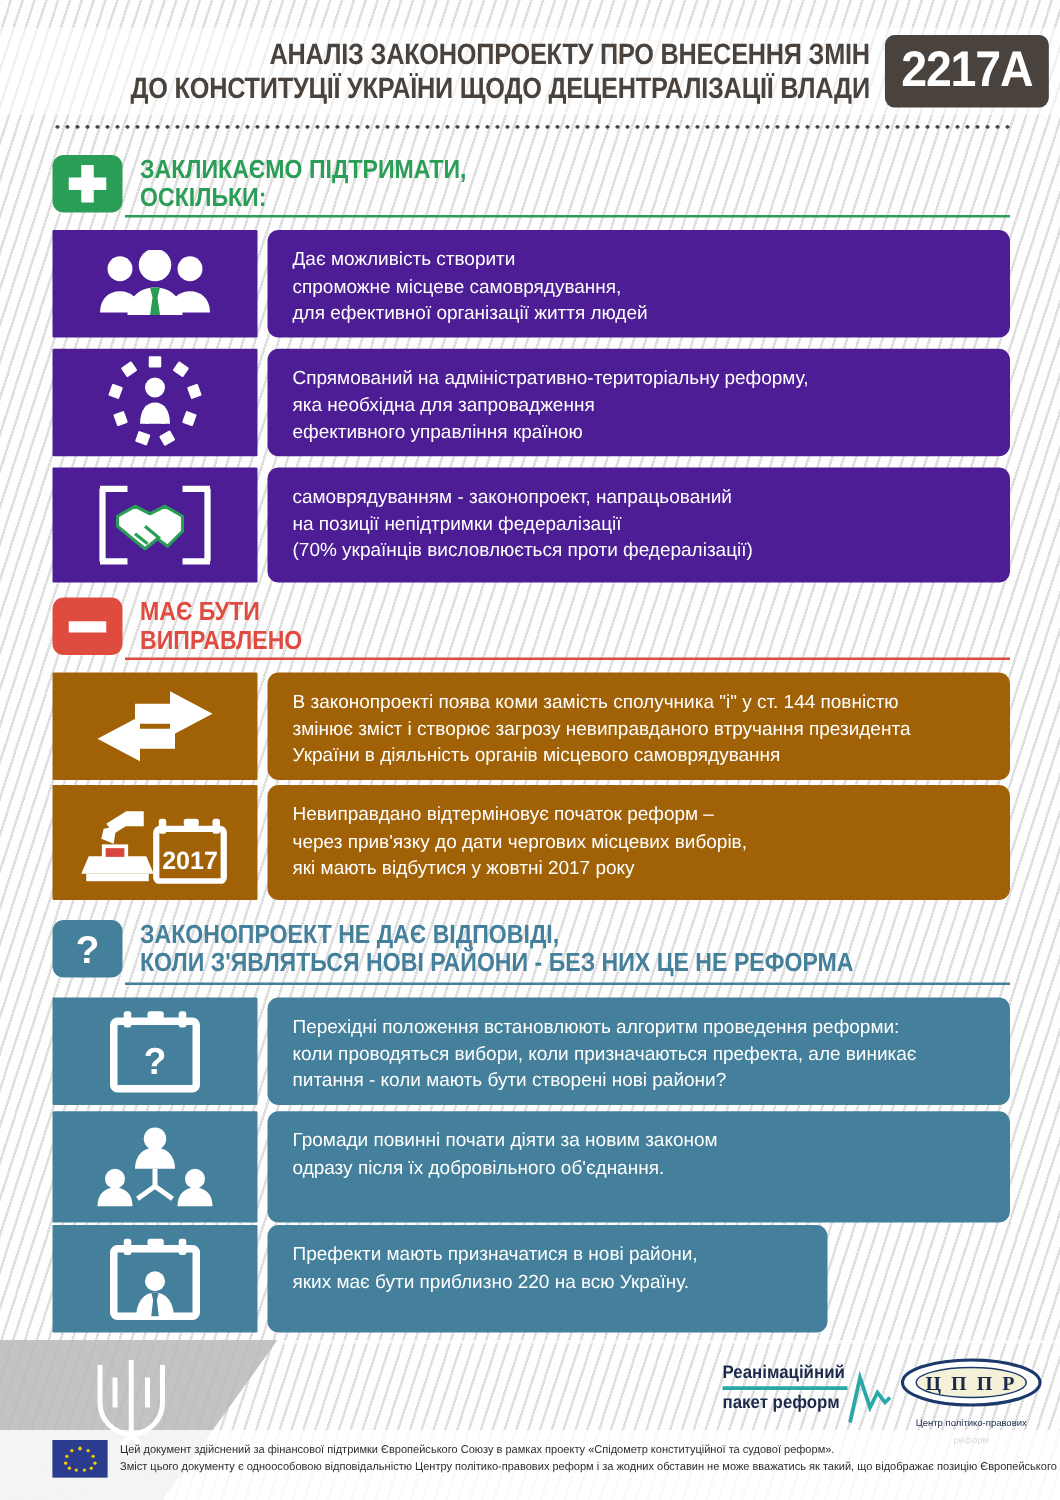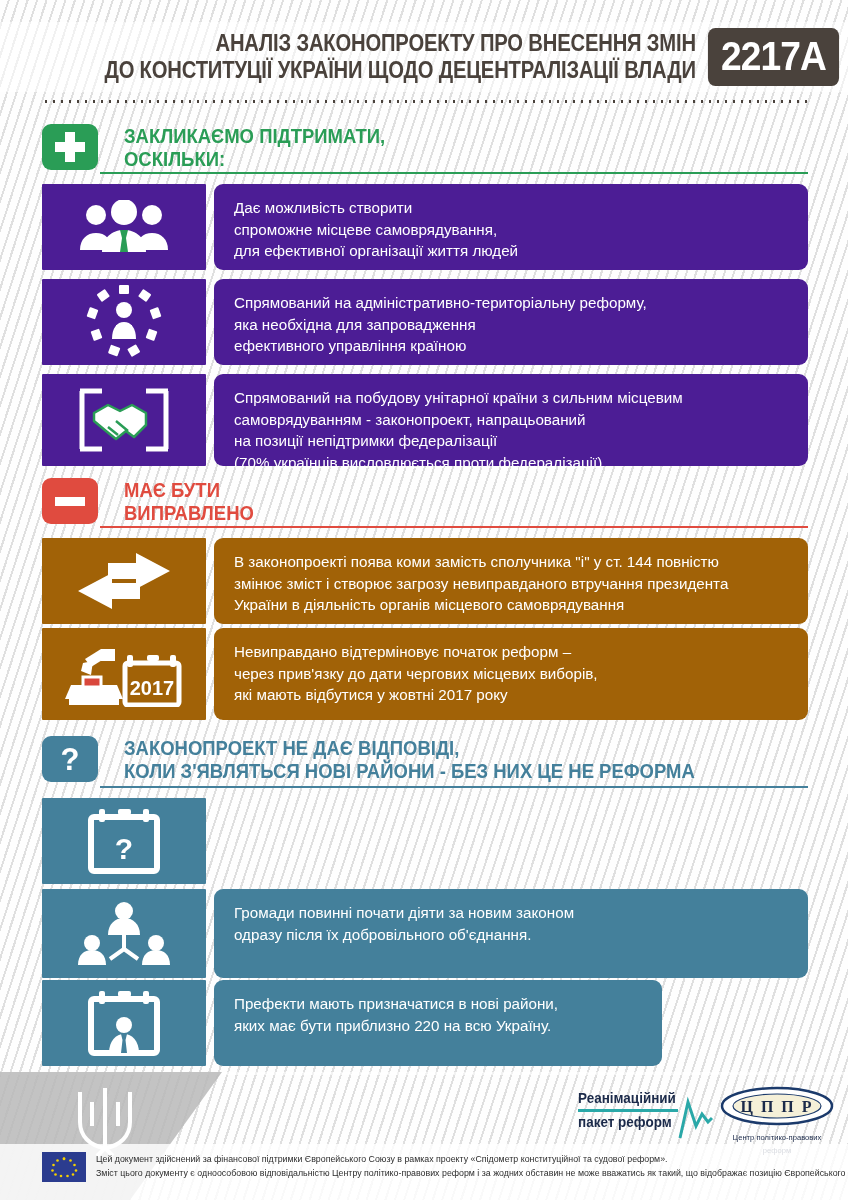--- a/index.html
+++ b/index.html
@@ -75,21 +75,21 @@
   .sec-head { position: absolute; display: flex; align-items: flex-start; }
   .sec-badge {
     width: 56px; height: 46px;
     border-radius: 9px;
     display: flex; align-items: center; justify-content: center;
     flex: none;
   }
   .sec-badge.green { background: #2a9d56; }
   .sec-badge.red   { background: #e04b3f; }
   .sec-badge.blue  { background: #44809b; }
-  .sec-textwrap { margin-left: 26px; }
+  .sec-textwrap { margin-left: 14px; }
   .sec-title {
     font-weight: bold;
     font-size: 21px;
     line-height: 23px;
     transform: scaleX(0.88);
     transform-origin: left center;
     white-space: nowrap;
   }
   .sec-title.green { color: #2a9d56; }
   .sec-title.red   { color: #e04b3f; }
@@ -274,21 +274,20 @@
   <div class="card" style="left:42px; top:374px; width:766px; height:92px;">
     <div class="card-icon green-bg">
       <svg width="104" height="66" viewBox="0 0 104 66" fill="none" stroke="#fff" stroke-width="5">
         <path d="M8 4 h22 M8 62 h22 M10 4 v58"></path>
         <path d="M96 4 h-22 M96 62 h-22 M94 4 v58"></path>
         <path d="M22 26 l14-8 12 6 12-6 14 8 v12 l-12 12 -8-6 -10 8 -10-8 -12-10 z" fill="#fff" stroke="#2a9d56" stroke-width="2.5" stroke-linejoin="round"></path>
         <path d="M36 40 l10 8 M44 34 l12 10" stroke="#2a9d56" stroke-width="2.5"></path>
       </svg>
     </div>
     <div class="card-body green-bg">
-      <div class="card-line">Спрямований на побудову унітарної країни з сильним місцевим</div>
       <div class="card-line">самоврядуванням - законопроект, напрацьований</div>
       <div class="card-line">на позиції непідтримки федералізації</div>
       <div class="card-line">(70% українців висловлюється проти федералізації)</div>
     </div>
   </div>
 
   <div class="sec-head" style="left:42px; top:478px;">
     <div class="sec-badge red">
       <div class="glyph-minus"></div>
     </div>
@@ -353,20 +352,25 @@
 
   <div class="card" style="left:42px; top:798px; width:766px; height:86px;">
     <div class="card-icon blue-bg">
       <svg width="78" height="68" viewBox="0 0 78 68" fill="#fff">
         <rect x="14" y="2" width="6" height="13" rx="2"></rect>
         <rect x="33" y="2" width="13" height="6" rx="2"></rect>
         <rect x="58" y="2" width="6" height="13" rx="2"></rect>
         <rect x="6" y="10" width="66" height="54" rx="3" fill="none" stroke="#fff" stroke-width="6"></rect>
         <text x="39" y="52" font-family="Liberation Sans, sans-serif" font-size="30" font-weight="bold" fill="#fff" text-anchor="middle">?</text>
       </svg>
+    </div>
+    <div class="card-body blue-bg">
+      <div class="card-line">Перехідні положення встановлюють алгоритм проведення реформи:</div>
+      <div class="card-line">коли проводяться вибори, коли призначаються префекта, але виникає</div>
+      <div class="card-line">питання - коли мають бути створені нові райони?</div>
     </div>
   </div>
 
   <div class="card" style="left:42px; top:889px; width:766px; height:89px;">
     <div class="card-icon blue-bg">
       <svg width="100" height="70" viewBox="0 0 100 70" fill="#fff">
         <circle cx="50" cy="12" r="9"></circle>
         <path d="M34 36 c0-11 7-17 16-17 s16 6 16 17 z"></path>
         <path d="M50 36 v14 M50 50 l-14 10 M50 50 l14 10" stroke="#fff" stroke-width="4" fill="none"></path>
         <circle cx="18" cy="44" r="8"></circle>

